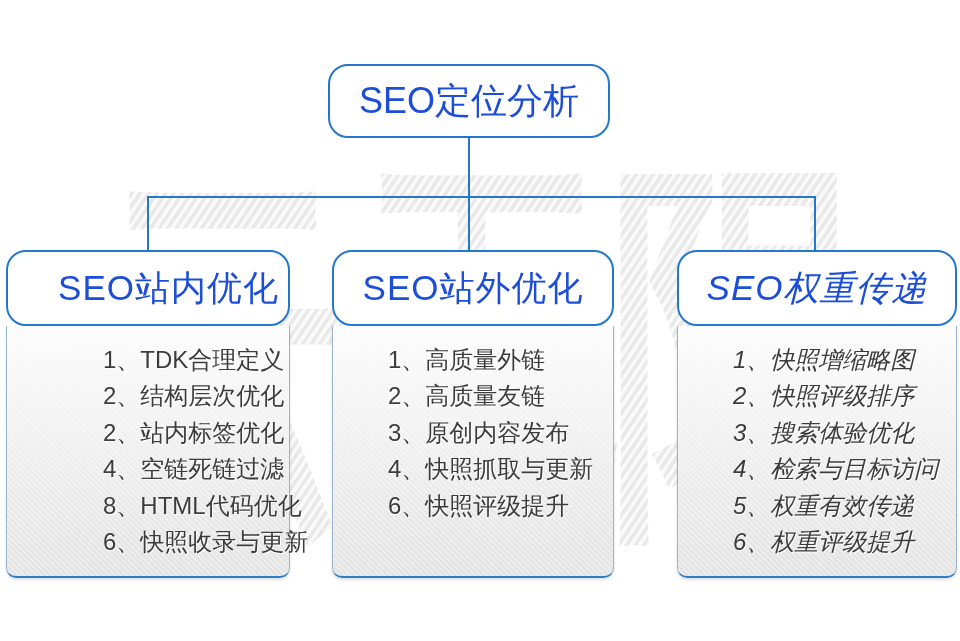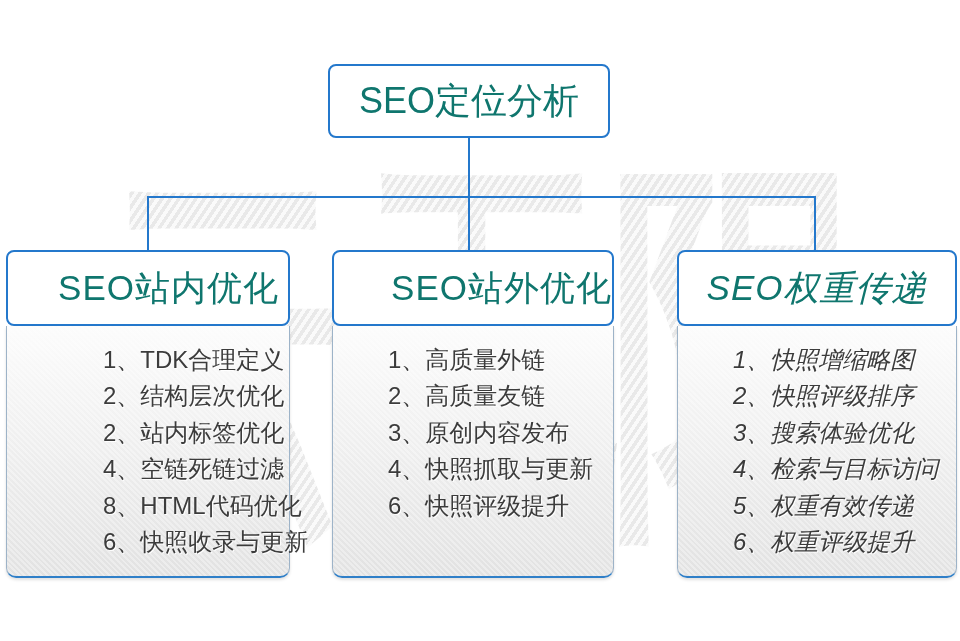--- a/index.html
+++ b/index.html
@@ -36,23 +36,23 @@
   
   .line{position:absolute;background:#2478cc;z-index:2;}
   .line.v{width:2px;}
   .line.h{height:2px;}
 
   
   .node{
     position:absolute;
     background:#fff;
     border:2px solid #2478cc;
-    border-radius:8px;
+    border-radius:20px;
     display:flex;align-items:center;justify-content:center;
-    color:#0f766e;
+    color:#1d4ed8;
     z-index:3;
     box-sizing:border-box;
   }
   .root-node{left:328px;top:64px;width:282px;height:74px;font-size:36px;}
   .col-header{top:250px;height:76px;font-size:35px;letter-spacing:1px;}
 
   .col-list{
     position:absolute;top:326px;height:252px;
     box-sizing:border-box;
     border-left:1px solid #9db3c8;
@@ -72,21 +72,21 @@
   .col-list li{
     height:36.4px;line-height:36.4px;
     font-size:24px;color:#3c3c3c;
     text-shadow:1px 1px 0 rgba(255,255,255,.95);
     white-space:nowrap;
     margin-left:28px;
   }
 
   
   .c0{left:6px;width:284px;padding-left:41px;}
-  .c1{left:332px;width:282px;justify-content:flex-end;}
+  .c1{left:332px;width:282px;}
   .c2{left:677px;width:280px;font-style:italic;}
 </style>
 </head>
 <body>
 
 <div class="canvas">
 
   <div class="watermark">云无限</div>
 
   <div class="line v" style="left:468px;top:138px;height:60px;"></div>

